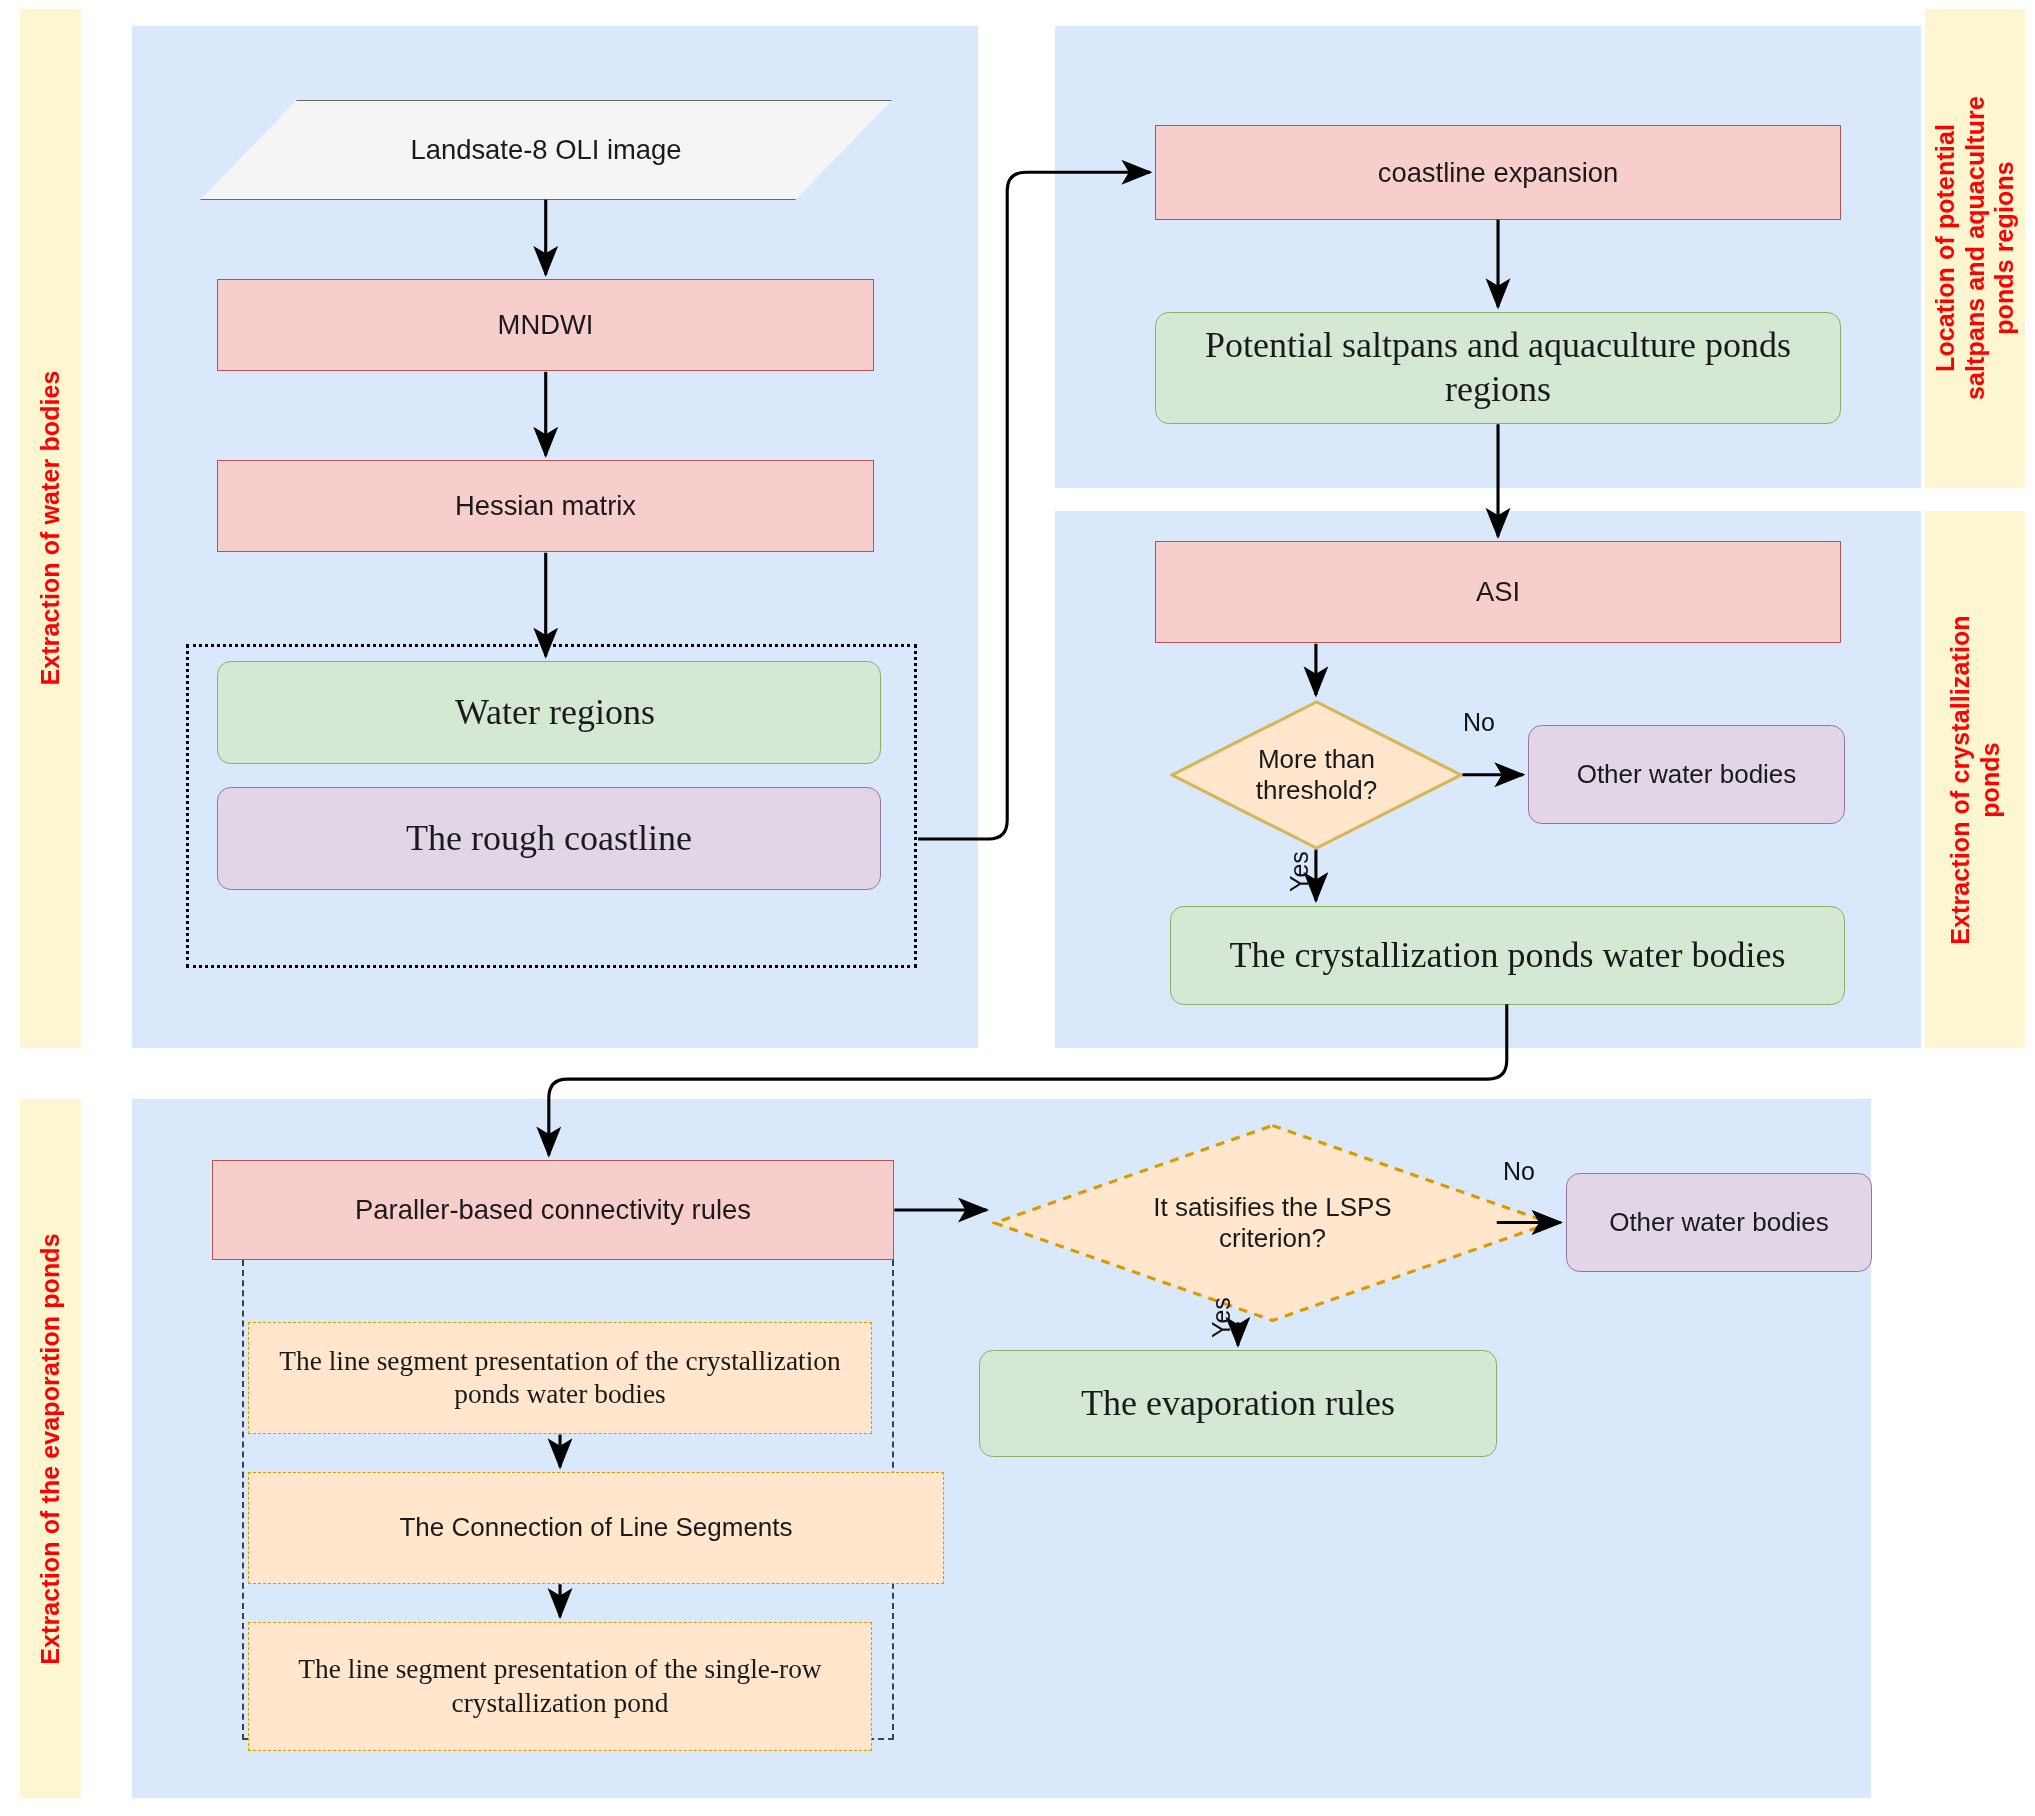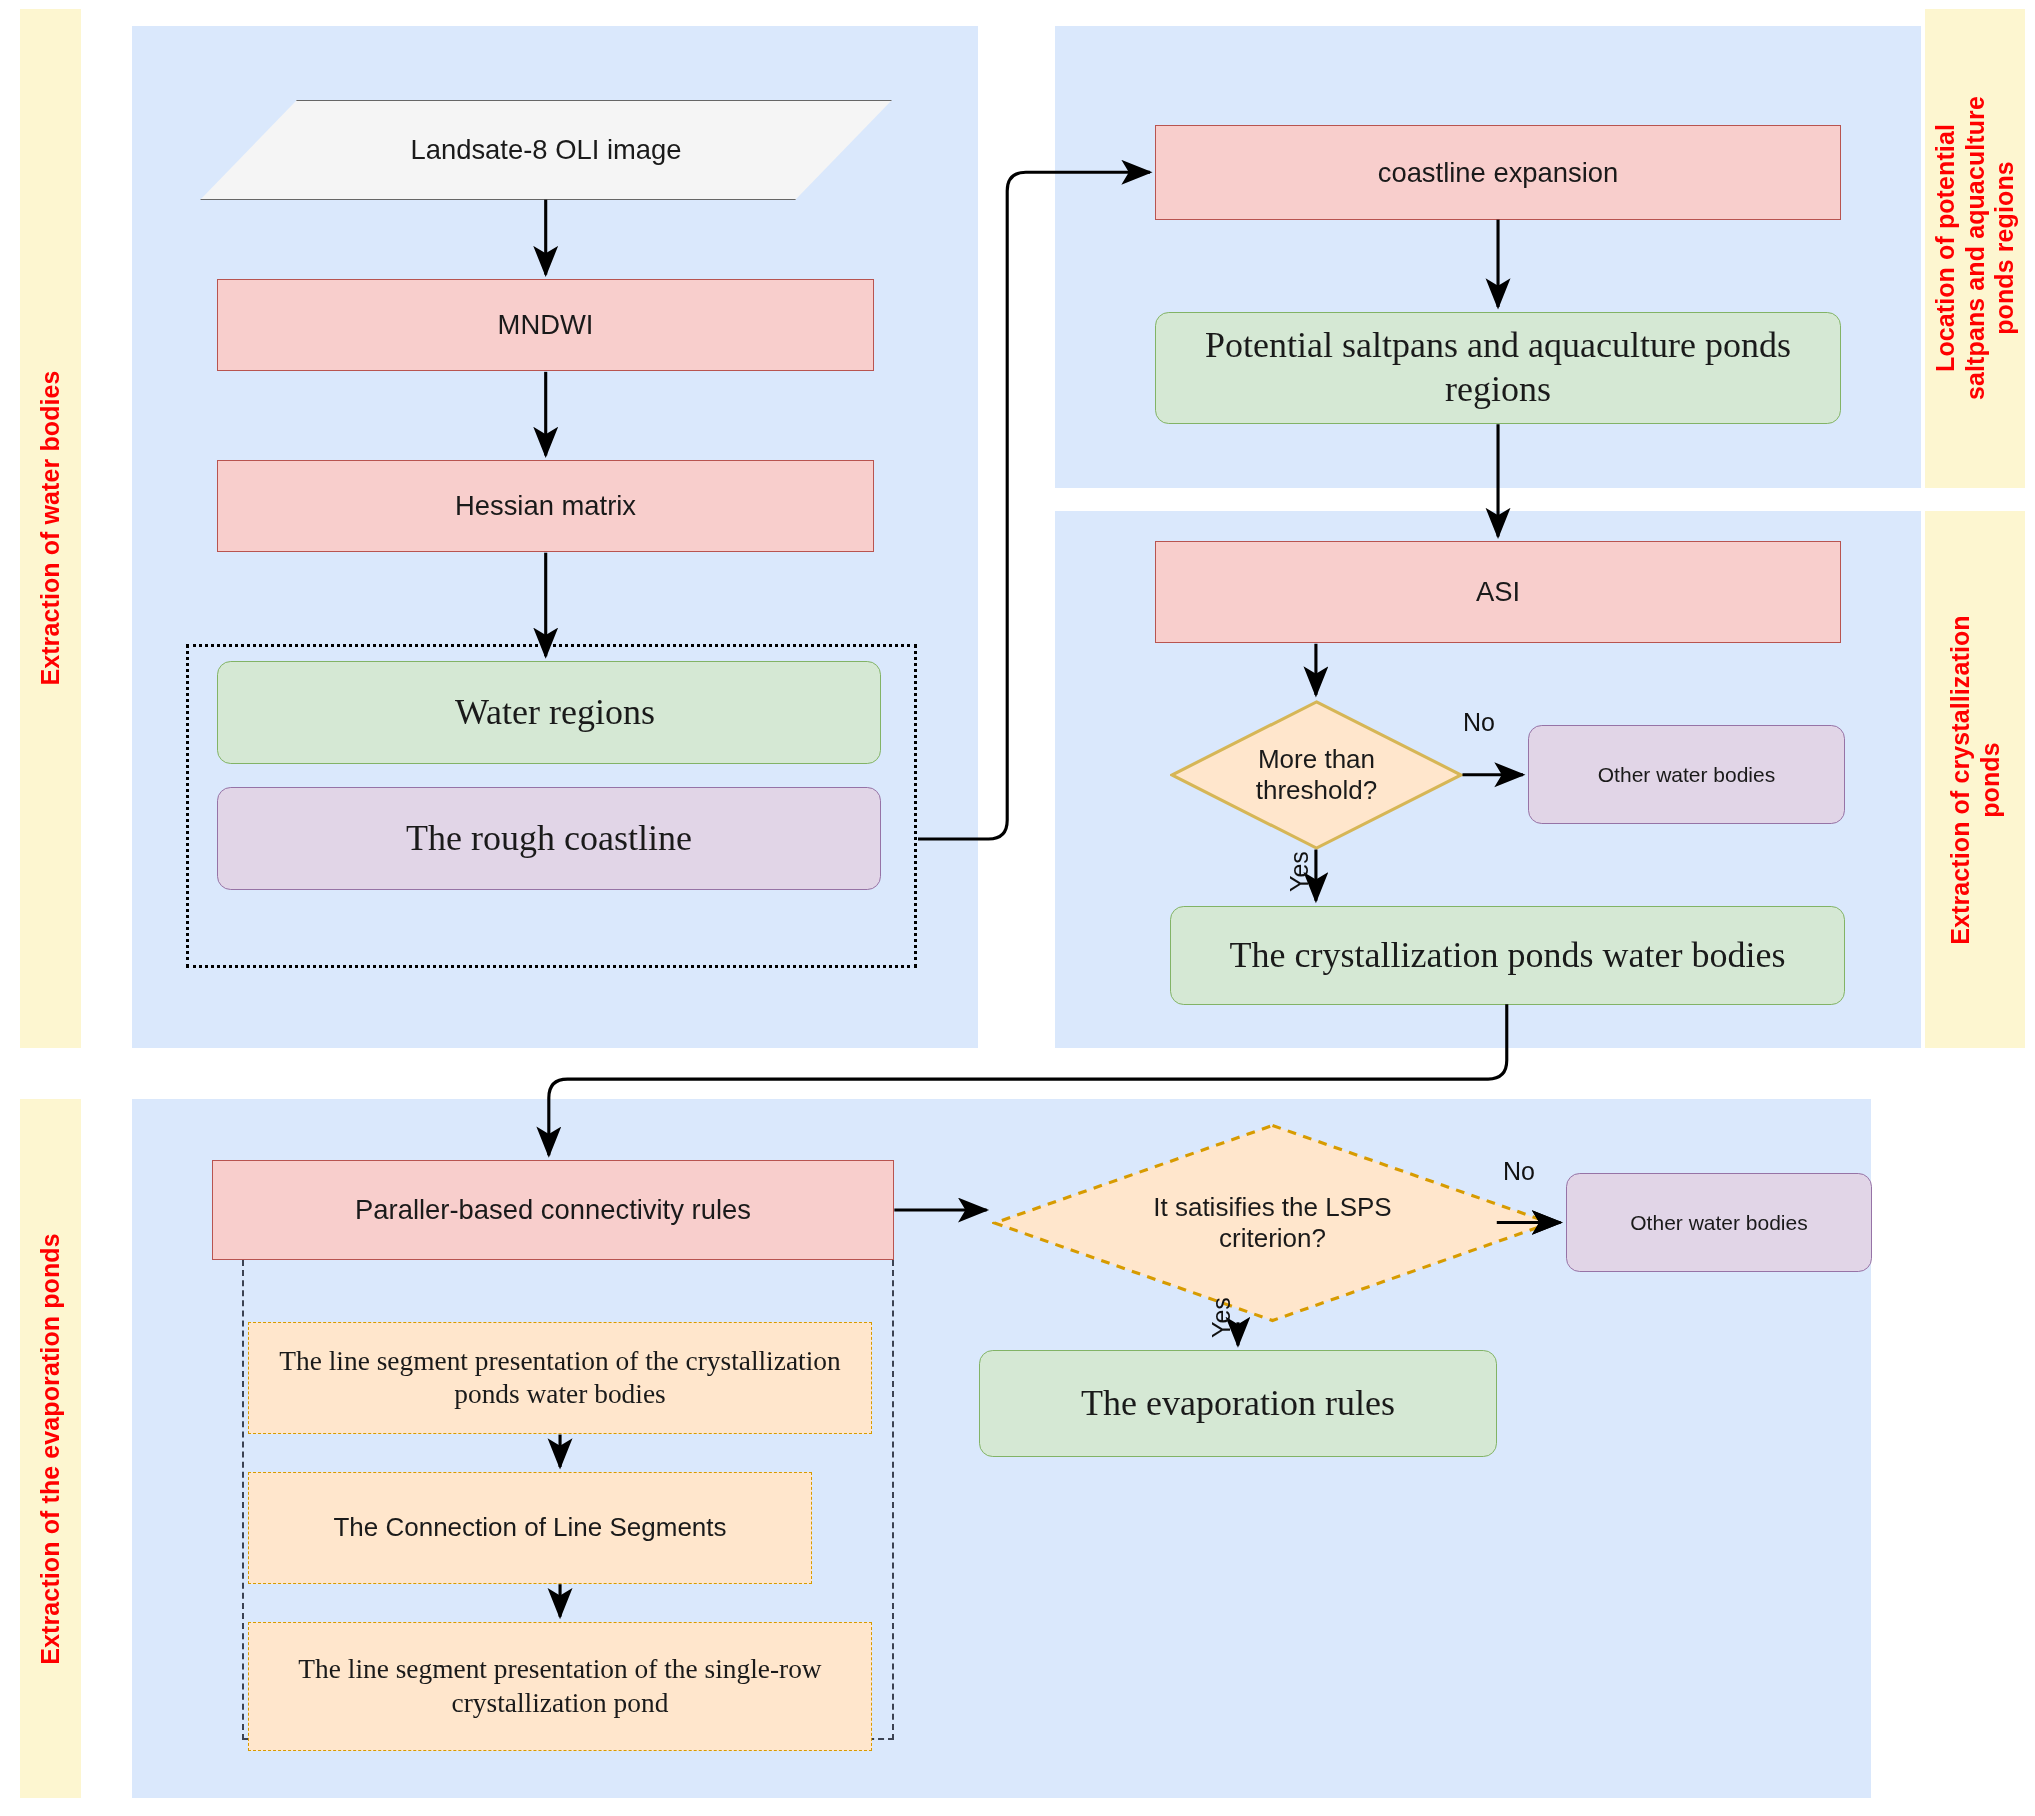--- a/index.html
+++ b/index.html
@@ -19,21 +19,21 @@
   }
 
   
   .node{position:absolute;box-sizing:border-box;display:flex;
         align-items:center;justify-content:center;text-align:center;
         color:#1a1a1a;}
   .node span{display:block;padding:0 8.7px;line-height:1.22;}
 
   .proc{background:#f8cecc;border:1.9px solid #b85450;font-family:"Liberation Sans", sans-serif;font-size:27.4px;}
   .result{background:#d5e8d4;border:1.9px solid #82b366;border-radius:13.7px;font-family:"Liberation Serif", serif;font-size:36px;}
-  .purple{background:#e1d5e7;border:1.9px solid #9673a6;border-radius:13.7px;font-family:"Liberation Sans", sans-serif;font-size:21px;}
+  .purple{background:#e1d5e7;border:1.9px solid #9673a6;border-radius:13.7px;font-family:"Liberation Sans", sans-serif;font-size:26px;}
   .orange{background:#ffe6cc;border:1.9px dashed #d79b00;font-family:"Liberation Serif", serif;font-size:27.4px;}
   .orange.sans{font-family:"Liberation Sans", sans-serif;font-size:26px;}
 
   
   .data-node{position:absolute;}
   .data-node .shape{position:absolute;inset:0;background:#f5f5f5;
      border:1.9px solid #666666;
      clip-path:polygon(14% 0,100% 0,86% 100%,0 100%);}
   .data-node .lbl{position:absolute;inset:0;display:flex;align-items:center;
      justify-content:center;font-family:"Liberation Sans", sans-serif;font-size:27.4px;color:#1a1a1a;}
@@ -138,21 +138,21 @@
   <div class="node proc" style="left:212px;top:1160px;width:682px;height:100px;">
     <span>Paraller-based connectivity rules</span>
   </div>
 
   <div class="frame-dash" style="left:242px;top:1260px;width:652px;height:480px;"></div>
 
   <div class="node orange" style="left:248px;top:1322px;width:624px;height:112px;">
     <span>The line segment presentation of the crystallization ponds water bodies</span>
   </div>
 
-  <div class="node orange sans" style="left:248px;top:1472px;width:564px;height:112px;align-items:center;">
+  <div class="node orange sans" style="left:248px;top:1472px;width:696px;height:112px;align-items:center;">
     <span>The Connection of  Line Segments</span>
   </div>
 
   <div class="node orange" style="left:248px;top:1622px;width:624px;height:129px;">
     <span>The line segment presentation of the single-row crystallization pond</span>
   </div>
 
   <div class="diamond" style="left:992px;top:1123px;width:561px;height:200px;">
     <svg viewBox="0 0 900 320" preserveAspectRatio="none">
       <polygon points="450,4 896,160 450,316 4,160" fill="#ffe6cc" stroke="#d79b00" stroke-width="5" stroke-dasharray="14 12"></polygon>

